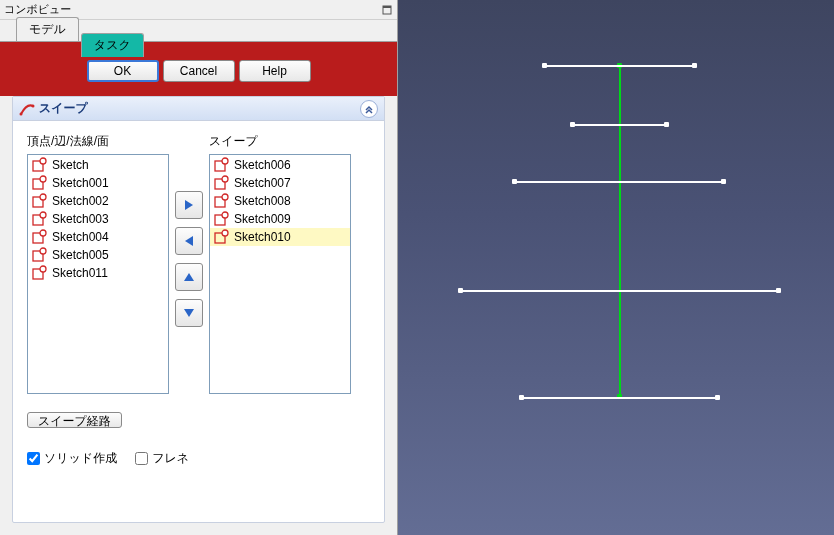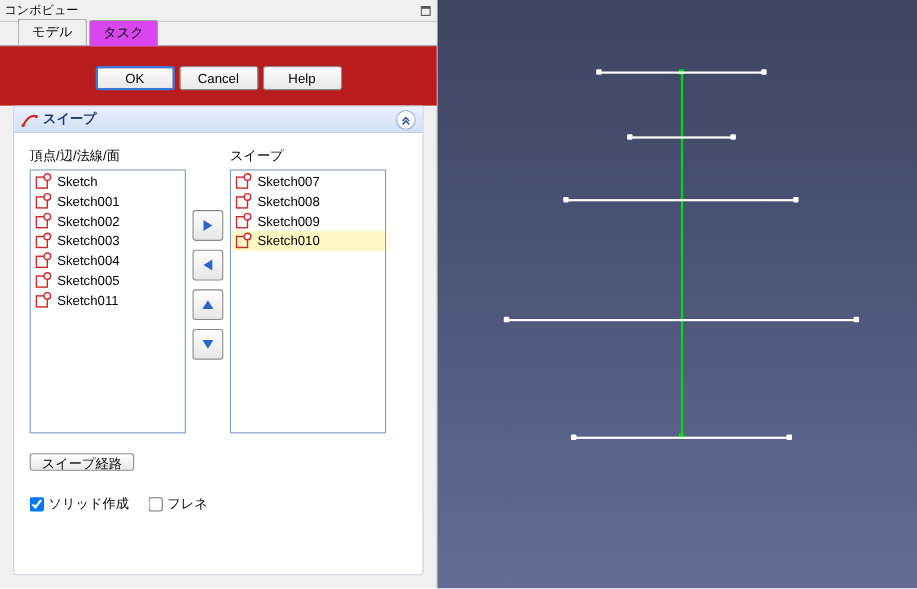--- a/index.html
+++ b/index.html
@@ -47,22 +47,22 @@
       background: #f0f0f0;
       border: 1px solid #a0a0a0;
       border-bottom: none;
       border-radius: 3px 3px 0 0;
       margin-right: 2px;
       cursor: pointer;
       font-size: 12px;
       position: relative;
     }
     .tab.active {
-      background: #d946ef;
-      top: 1px;
+      background: #14b8a6;
+      top: 16px;
     }
     .button-row {
       display: flex;
       justify-content: center;
       gap: 4px;
       padding: 18px 0 14px 0;
       background: #b91c1c;
     }
     .btn {
       width: 72px; height: 22px;
@@ -351,20 +351,27 @@
         </div>
 
         <div class="list-col">
           <div class="list-label">スイープ</div>
           <div class="listbox" id="right-list">
               <div class="list-item">
                 <span class="sketch-icon"><svg width="16" height="16" viewBox="0 0 16 16">
                     <rect x="1" y="4" width="10" height="10" fill="none" stroke="#d02828" stroke-width="1.3"></rect>
                     <circle cx="11" cy="4" r="3" fill="#fff" stroke="#d02828" stroke-width="1.3"></circle>
                   </svg></span>
+                <span>Sketch006</span>
+              </div>
+              <div class="list-item">
+                <span class="sketch-icon"><svg width="16" height="16" viewBox="0 0 16 16">
+                    <rect x="1" y="4" width="10" height="10" fill="none" stroke="#d02828" stroke-width="1.3"></rect>
+                    <circle cx="11" cy="4" r="3" fill="#fff" stroke="#d02828" stroke-width="1.3"></circle>
+                  </svg></span>
                 <span>Sketch007</span>
               </div>
               <div class="list-item">
                 <span class="sketch-icon"><svg width="16" height="16" viewBox="0 0 16 16">
                     <rect x="1" y="4" width="10" height="10" fill="none" stroke="#d02828" stroke-width="1.3"></rect>
                     <circle cx="11" cy="4" r="3" fill="#fff" stroke="#d02828" stroke-width="1.3"></circle>
                   </svg></span>
                 <span>Sketch008</span>
               </div>
               <div class="list-item">

